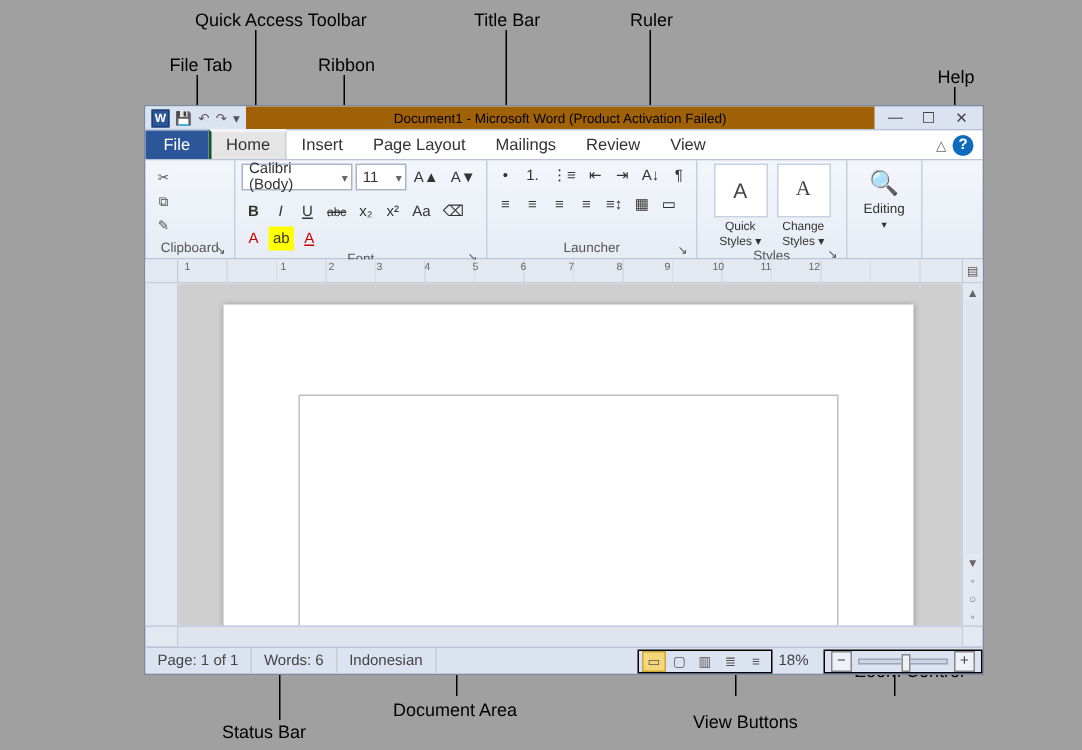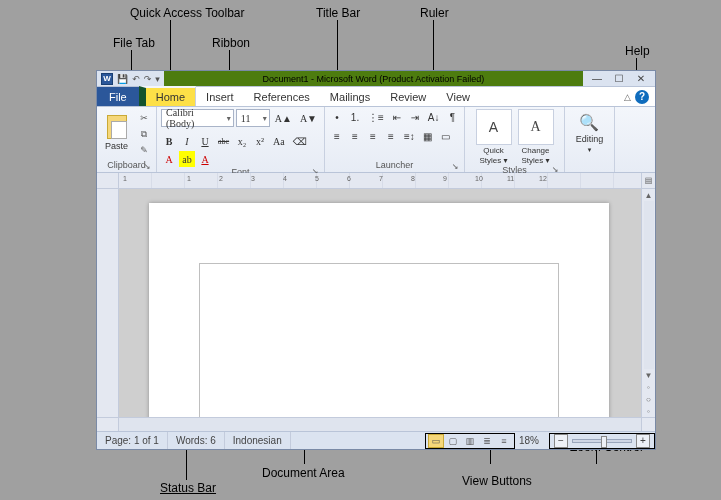--- a/index.html
+++ b/index.html
@@ -53,21 +53,21 @@
     width: 12px; height: 12px;
     background: #2b579a;
     color: #fff;
     font-size: 8px;
     font-weight: bold;
     display: flex; align-items: center; justify-content: center;
     border: 1px solid #1a3f73;
   }
   .tb-title {
     flex: 1;
-    background: #4d7c0f;
+    background: #a16207;
     display: flex;
     align-items: center;
     justify-content: center;
     font-size: 9px;
     color: #000;
     overflow: hidden;
     white-space: nowrap;
   }
   .tb-right {
     display: flex;
@@ -98,22 +98,22 @@
   }
   .tab {
     padding: 0 10px;
     display: flex;
     align-items: center;
     font-size: 11px;
     color: #333;
     cursor: default;
   }
   .tab.active {
-    background: #fde047;
-    border-left: 7px solid #14532d;
+    background: #e5e5e5;
+    border-left: 2px solid #14532d;
     border-right: 1px solid #c8d0e0;
     border-top: 2px solid #f3f5fa;
     margin-top: -1px;
   }
   .tabs-right {
     margin-left: auto;
     display: flex;
     align-items: center;
     gap: 4px;
     padding-right: 6px;
@@ -275,21 +275,21 @@
 <body>
 
 <div class="callout-label" style="left:113px;top:36px;">File Tab</div>
 <div class="callout-label" style="left:130px;top:6px;">Quick Access Toolbar</div>
 <div class="callout-label" style="left:212px;top:36px;">Ribbon</div>
 <div class="callout-label" style="left:316px;top:6px;">Title Bar</div>
 <div class="callout-label" style="left:420px;top:6px;">Ruler</div>
 <div class="callout-label" style="left:625px;top:44px;">Help</div>
 <div class="callout-label" style="left:258px;top:218px;">Dialog Box Launcher</div>
 <div class="callout-label" style="left:262px;top:466px;">Document Area</div>
-<div class="callout-label" style="left:160px;top:481px;text-decoration:underline;">Status Bar</div>
+<div class="callout-label" style="left:148px;top:481px;">Status Bar</div>
 <div class="callout-label" style="left:462px;top:474px;">View Buttons</div>
 <div class="callout-label" style="left:570px;top:440px;">Zoom Control</div>
 
 <div class="callout-line" style="left:131px;top:50px;width:1px;height:40px;"></div>
 <div class="callout-line" style="left:170px;top:20px;width:1px;height:56px;"></div>
 <div class="callout-line" style="left:229px;top:50px;width:1px;height:86px;"></div>
 <div class="callout-line" style="left:337px;top:20px;width:1px;height:56px;"></div>
 <div class="callout-line" style="left:433px;top:20px;width:1px;height:158px;"></div>
 <div class="callout-line" style="left:636px;top:58px;width:1px;height:28px;"></div>
 <div class="callout-line" style="left:302px;top:168px;width:1px;height:48px;"></div>
@@ -313,52 +313,48 @@
       <div class="win-btn">—</div>
       <div class="win-btn">☐</div>
       <div class="win-btn">✕</div>
     </div>
   </div>
 
   <div class="tabs-row">
     <div class="file-tab">File</div>
     <div class="tab active">Home</div>
     <div class="tab">Insert</div>
-    <div class="tab">References</div>
+    <div class="tab">Page Layout</div>
     <div class="tab">Mailings</div>
     <div class="tab">Review</div>
     <div class="tab">View</div>
     <div class="tabs-right">
       <span style="font-size:9px;color:#666;">△</span>
       <div class="help-icon">?</div>
     </div>
   </div>
 
   <div class="ribbon">
 
     <div class="ribbon-group" style="width:60px;">
       <div class="group-body">
-        <div class="big-btn">
-          <div class="paste-ico"></div>
-          <span>Paste</span>
-        </div>
         <div class="mini-col">
           <div class="mini">✂</div>
           <div class="mini">⧉</div>
           <div class="mini">✎</div>
         </div>
       </div>
       <div class="group-footer">
         <span>Clipboard</span>
         <span class="dlg-launcher">↘</span>
       </div>
     </div>
 
     <div class="ribbon-group font-group">
-      <div class="group-body" style="flex-direction:column;align-items:stretch;gap:3px;font-family:Liberation Serif, serif;">
+      <div class="group-body" style="flex-direction:column;align-items:stretch;gap:3px;">
         <div class="font-row1">
           <div class="combo" style="flex:1;">Calibri (Body)</div>
           <div class="combo" style="width:34px;">11</div>
           <div class="tbtn">A▲</div>
           <div class="tbtn">A▼</div>
         </div>
         <div class="font-row2">
           <div class="tbtn" style="font-weight:bold;">B</div>
           <div class="tbtn" style="font-style:italic;">I</div>
           <div class="tbtn" style="text-decoration:underline;">U</div>

